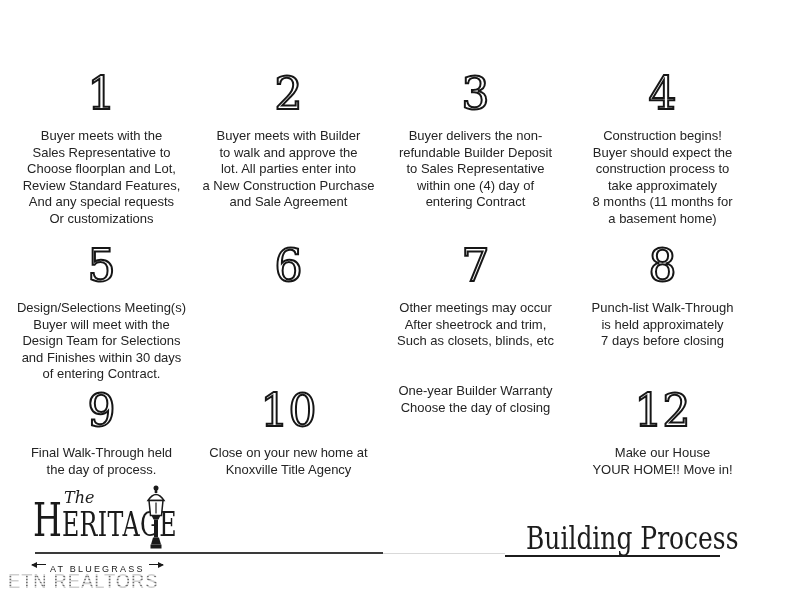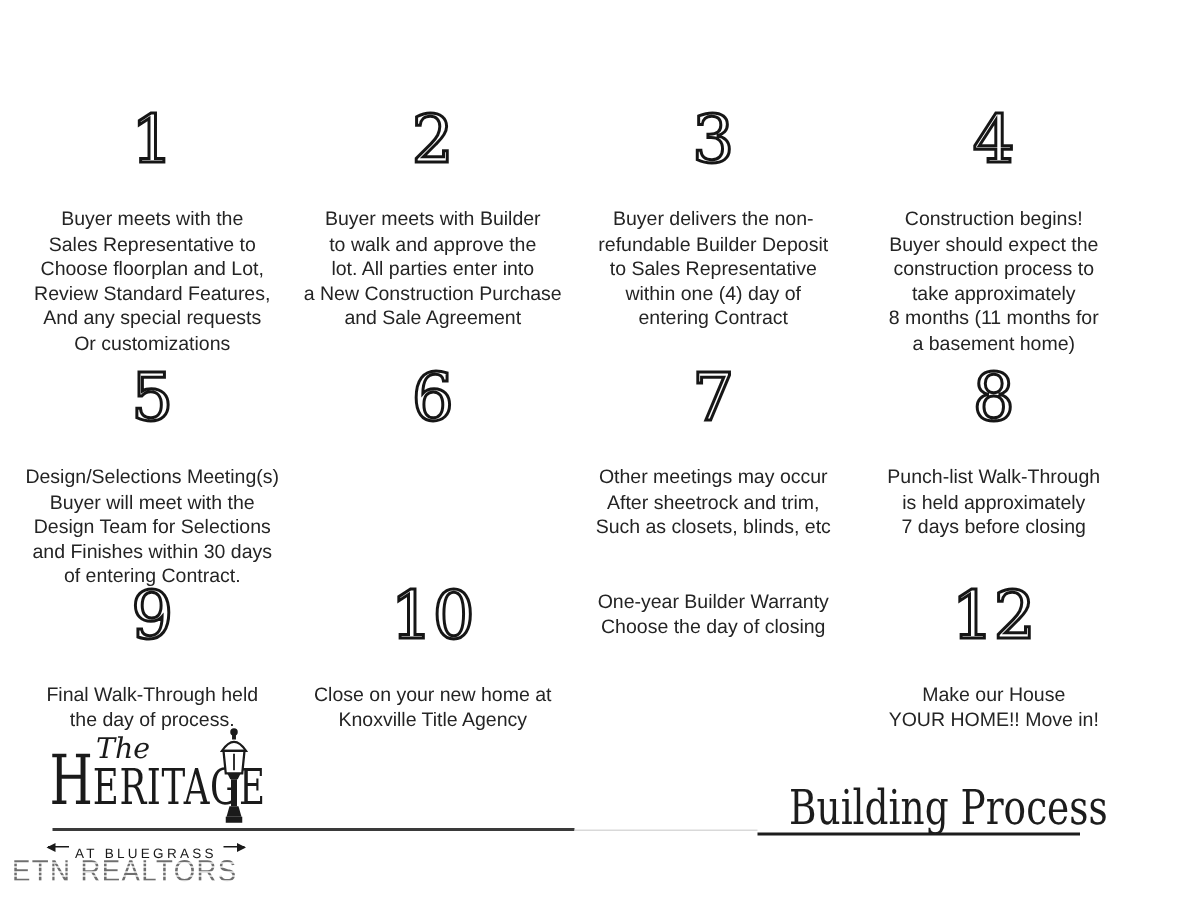--- a/index.html
+++ b/index.html
@@ -29,33 +29,33 @@
     font-weight:700;
   }
   @supports (-webkit-text-stroke: 2px #161616){
     .num{
       color:#ffffff;
       -webkit-text-stroke:2px #161616;
       font-weight:400;
     }
   }
   .desc{
-    margin-top:16px;
+    margin-top:6px;
     font-size:13px;
     line-height:16.5px;
     white-space:pre-line;
     color:#242424;
   }
 
   
   .logo{position:absolute;left:30px;top:484px;width:185px;height:70px;}
   .logo-the{
     position:absolute;left:34px;top:4px;
     font-family:"DejaVu Serif", serif;
-    font-style:italic;font-size:19px;color:#1a1a1a;text-align:right;
+    font-style:italic;font-size:16px;color:#1a1a1a;text-align:right;
   }
   .logo-name{
     position:absolute;left:3px;top:13px;
     display:flex;align-items:baseline;
     line-height:46px;
     transform:scaleX(0.72);transform-origin:left top;
     font-family:"DejaVu Serif", serif;color:#1a1a1a;white-space:nowrap;
   }
   .logo-initial{font-size:46px;}
   .logo-rest{font-size:33px;letter-spacing:0.5px;}

